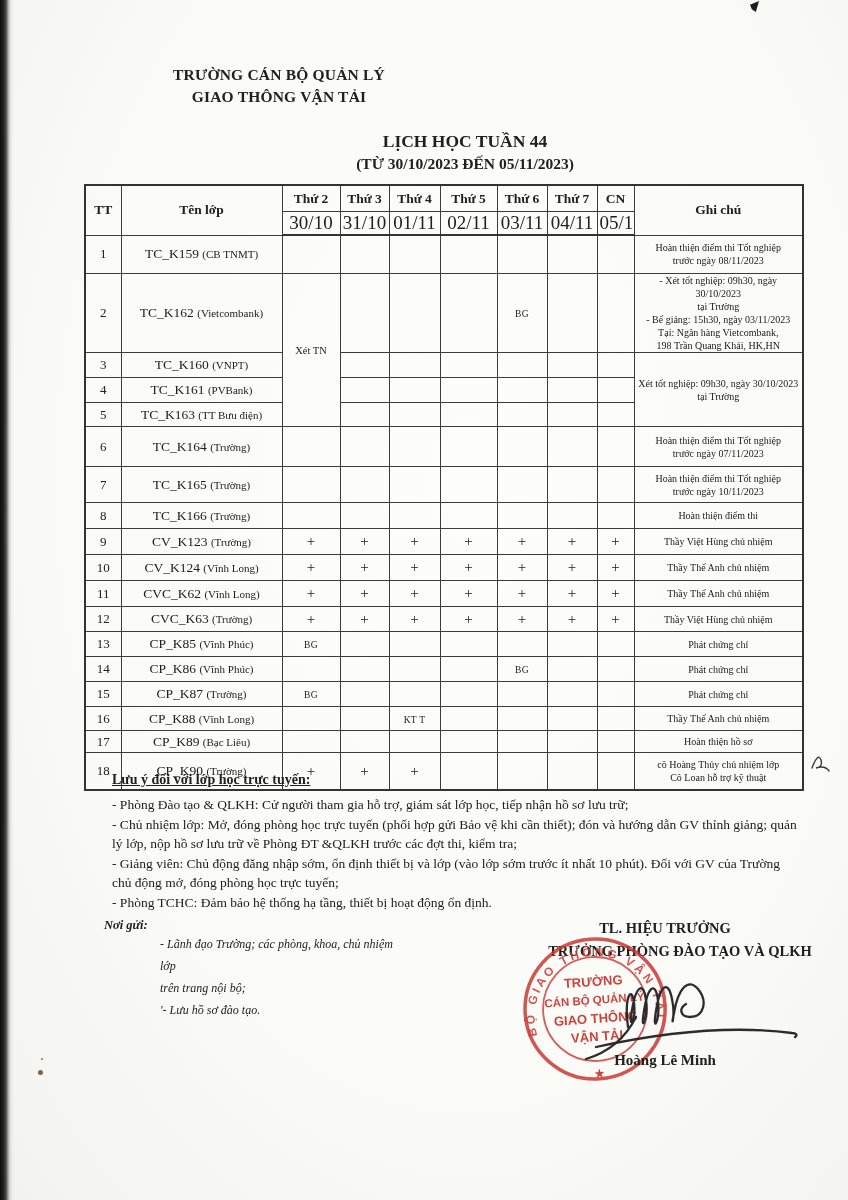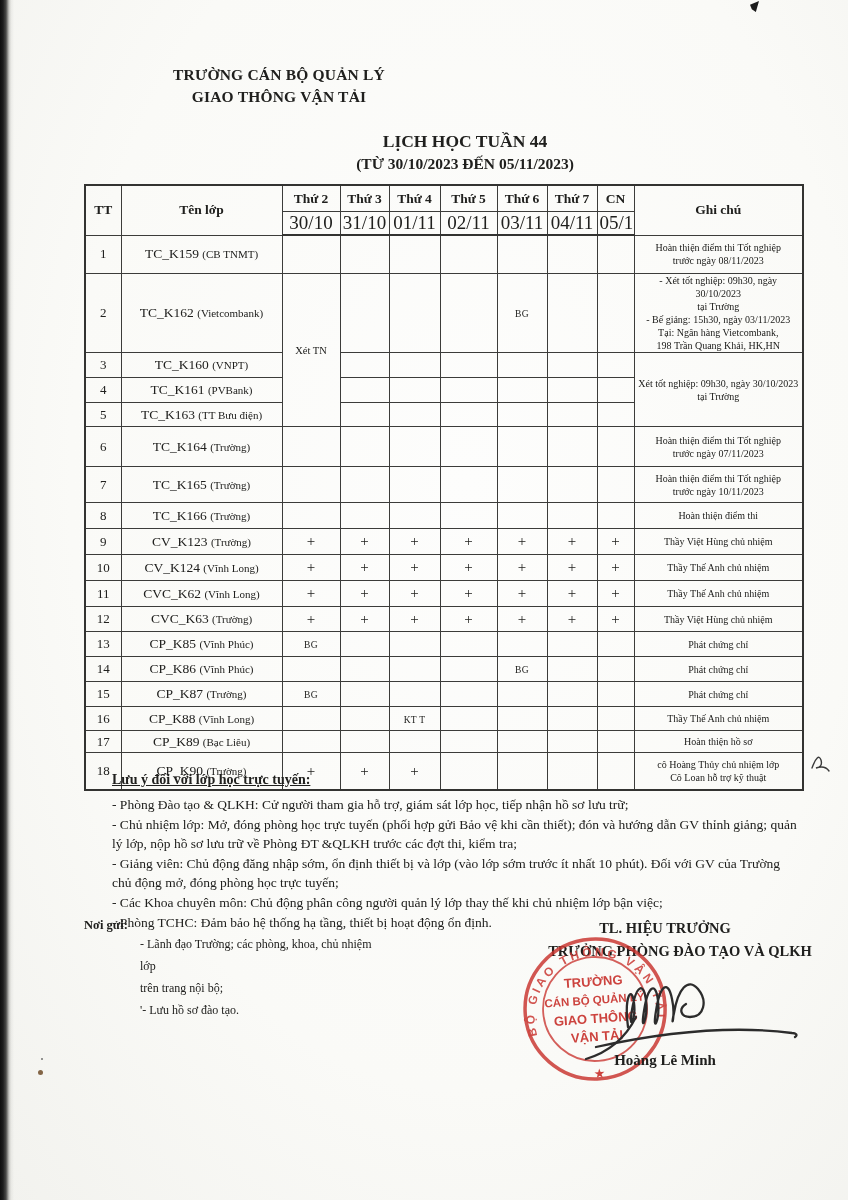--- a/index.html
+++ b/index.html
@@ -51,21 +51,21 @@
   td.note-left { text-align:left; padding-left:5px; }
   td.xet { font-size:10.5px; }
   tr.h37 td{height:37px} tr.h76 td{height:76px} tr.h24 td{height:24px} tr.h23 td{height:23px}
   tr.h39 td{height:39px} tr.h35 td{height:35px} tr.h25 td{height:25px}
   tr.h21 td{height:21px} tr.h36 td{height:36px}
 
   .remarks { position:absolute; left:112px; top:770px; width:706px; font-size:13.5px; line-height:19px; }
   .remarks-heading { font-weight:bold; text-decoration:underline; font-size:14px; margin-bottom:6px; }
   .remark-item { margin:0 17px 1px 0; }
 
-  .recipients { position:absolute; left:84px; top:918px; width:300px; }
+  .recipients { position:absolute; left:104px; top:918px; width:300px;font-style:italic; }
   .recipients-heading { font-weight:bold; font-size:12.5px; }
   .recipient-item { margin-left:56px; font-size:12px; line-height:22px; white-space:pre-line; }
 
   .sig-line1 { position:absolute; left:555px; top:920px; width:220px; text-align:center;
                font-weight:bold; font-size:14.5px; }
   .sig-line2 { position:absolute; left:520px; top:943px; width:320px; text-align:center;
                font-weight:bold; font-size:14.5px; }
   .signer-name { position:absolute; left:575px; top:1052px; width:180px; text-align:center;
                font-weight:bold; font-size:15px; }
   .stamp-svg { position:absolute; left:505px; top:918px; transform:rotate(-4deg); opacity:.92; }
@@ -365,21 +365,20 @@
 Cô Loan hỗ trợ kỹ thuật</td>
     </tr>
   </tbody>
     </table>
 
   <div class="remarks">
     <div class="remarks-heading">Lưu ý đối với lớp học trực tuyến:</div>
     <div class="remark-item">- Phòng Đào tạo &amp; QLKH: Cử người tham gia hỗ trợ, giám sát lớp học, tiếp nhận hồ sơ lưu trữ;</div>
     <div class="remark-item">- Chủ nhiệm lớp: Mở, đóng phòng học trực tuyến (phối hợp gửi Bảo vệ khi cần thiết); đón và hướng dẫn GV thỉnh giảng; quản lý lớp, nộp hồ sơ lưu trữ về Phòng ĐT &amp;QLKH trước các đợt thi, kiểm tra;</div>
     <div class="remark-item">- Giảng viên: Chủ động đăng nhập sớm, ổn định thiết bị và lớp (vào lớp sớm trước ít nhất 10 phút). Đối với GV của Trường chủ động mở, đóng phòng học trực tuyến;</div>
-    <div class="remark-item">- Các Khoa chuyên môn: Chủ động phân công người quản lý lớp thay thế khi chủ nhiệm lớp bận việc;</div>
     <div class="remark-item">- Phòng TCHC: Đảm bảo hệ thống hạ tầng, thiết bị hoạt động ổn định.</div>
   </div>
 
   <div class="recipients">
     <div class="recipients-heading">Nơi gửi:</div>
     <div class="recipient-item">- Lãnh đạo Trường; các phòng, khoa, chủ nhiệm lớp
 trên trang nội bộ;</div>
     <div class="recipient-item">'- Lưu hồ sơ đào tạo.</div>
   </div>
 

